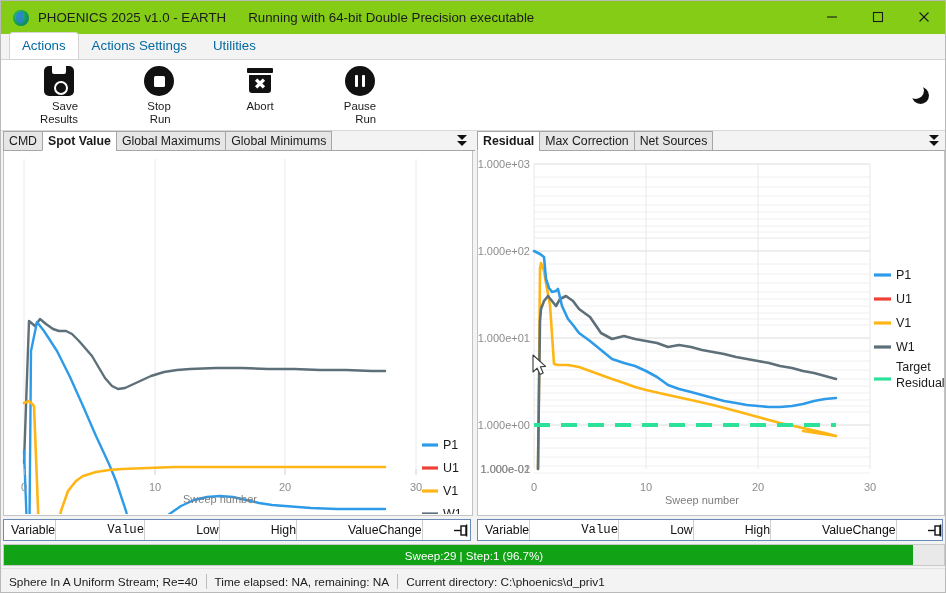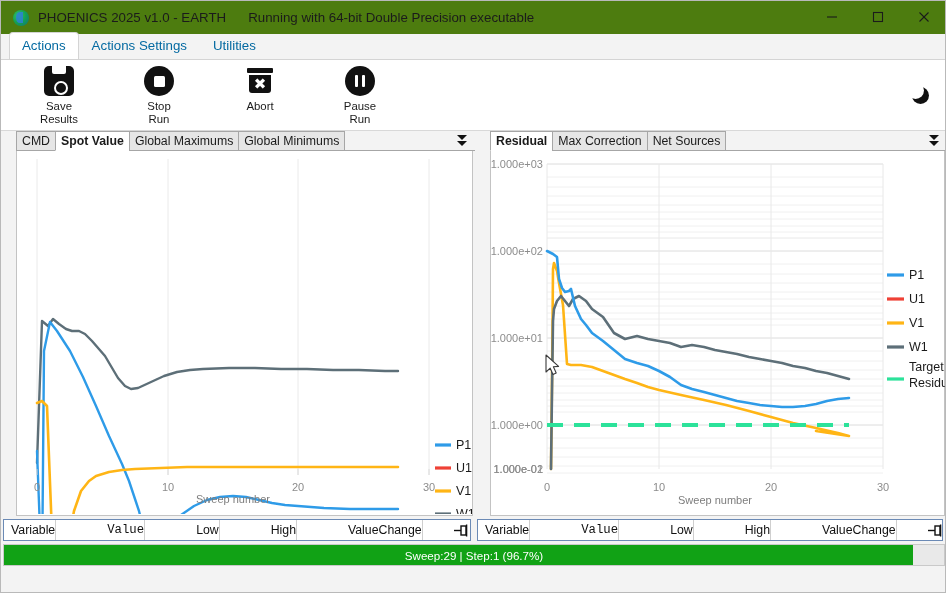--- a/index.html
+++ b/index.html
@@ -12,21 +12,21 @@
     position: relative;
     width: 946px; height: 593px;
     background: #f3f3f3;
     border: 1px solid #b9b9b9;
     overflow: hidden;
   }
 
   
   #titlebar {
     position: absolute; left: 0; top: 0; width: 946px; height: 33px;
-    background: #4d7c0f;
+    background: #84cc16;
     display: flex; align-items: center;
   }
   #app-logo {
     width: 16px; height: 16px; margin-left: 12px; margin-right: 9px;
     border-radius: 50%;
     background: radial-gradient(circle at 35% 35%, #35c46a 0%, #14a152 48%, #0c6e86 100%);
     position: relative;
   }
   #app-logo::after{
     content:""; position:absolute; left:3px; top:2px; width:7px; height:11px;
@@ -67,21 +67,21 @@
     border-top: 1px solid #d4d4d4;
     border-bottom: 1px solid #d8d8d8;
   }
   .tool {
     position: absolute; top: 4px; width: 64px;
     display: flex; flex-direction: column; align-items: center;
   }
   .tool .glyph { width: 34px; height: 34px; position: relative; }
   .tool .tlabel {
     margin-top: 2px; font-size: 11.4px; line-height: 13px;
-    color: #1b1b1b; text-align: center; white-space: pre-line;
+    color: #1b1b1b; text-align: right; white-space: pre-line;
   }
   
   .ic-save {
     width: 30px; height: 30px; margin: 2px auto 0;
     background: #111; border-radius: 5px; position: relative;
   }
   .ic-save::before {
     content:""; position:absolute; left:8px; top:0; width:14px; height:8px;
     background:#fff; border-radius:0 0 2px 2px;
   }
@@ -104,21 +104,21 @@
   .ic-pause{width:30px;height:30px;margin:2px auto 0;background:#111;border-radius:50%;position:relative;}
   .ic-pause::before{content:"";position:absolute;left:10px;top:9px;width:3.4px;height:12px;background:#fff;border-radius:1px;}
   .ic-pause::after{content:"";position:absolute;left:16.6px;top:9px;width:3.4px;height:12px;background:#fff;border-radius:1px;}
   
   #moon-btn{position:absolute;right:10px;top:18px;width:34px;height:34px;display:flex;align-items:center;justify-content:center;}
   .ic-moon{width:17px;height:17px;position:relative;}
   .ic-moon::before{content:"";position:absolute;inset:0;border-radius:50%;background:#111;}
   .ic-moon::after{content:"";position:absolute;left:-5px;top:-5px;width:17px;height:17px;border-radius:50%;background:#fff;}
 
   
-  .panel { position: absolute; top: 130px; height: 412px; background: #f3f3f3; padding-left: 13px; }
+  .panel { position: absolute; top: 130px; height: 412px; background: #f3f3f3; }
   #panel-left  { left: 0px;   width: 474px; }
   #panel-right { left: 474px; width: 472px; }
 
   .ptabs {
     position: relative; height: 20px; width: 100%;
     background: #f3f3f3; display: flex; align-items: flex-start; padding-left: 2px;
   }
   .ptab {
     font-size: 12.3px; color: #1b1b1b; height: 20px; line-height: 18px;
     padding: 0 5px; border: 1px solid #a6a6a6; background: #e6e6e6;
@@ -455,14 +455,21 @@
         </svg>
       </div>
     </div>
   </div>
 
   <div id="progress-wrap">
     <div id="progress-fill" style="width: 96.7%; background: rgb(17, 162, 21);"></div>
     <div id="progress-txt">Sweep:29 | Step:1  (96.7%)</div>
   </div>
 
+  <div id="statusbar">
+    <div class="sb-cell">Sphere In A Uniform Stream; Re=40</div>
+    <div class="sb-sep"></div>
+    <div class="sb-cell">Time elapsed: NA, remaining: NA</div>
+    <div class="sb-sep"></div>
+    <div class="sb-cell">Current directory:  C:\phoenics\d_priv1</div>
+  </div>
 
 </div>
 
 </body></html>

